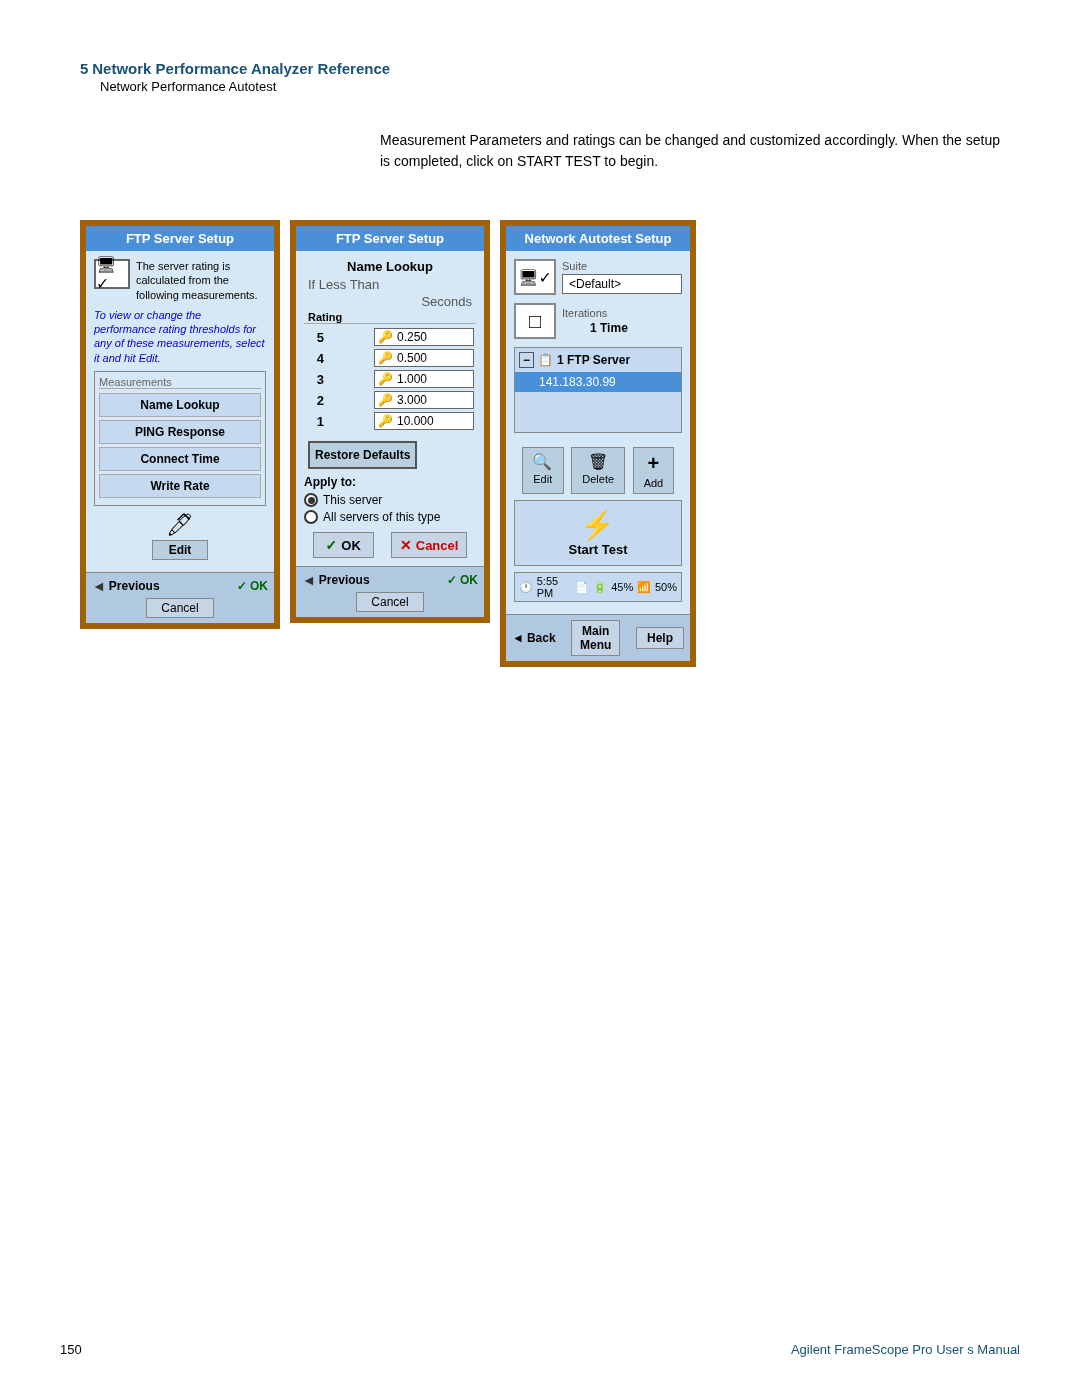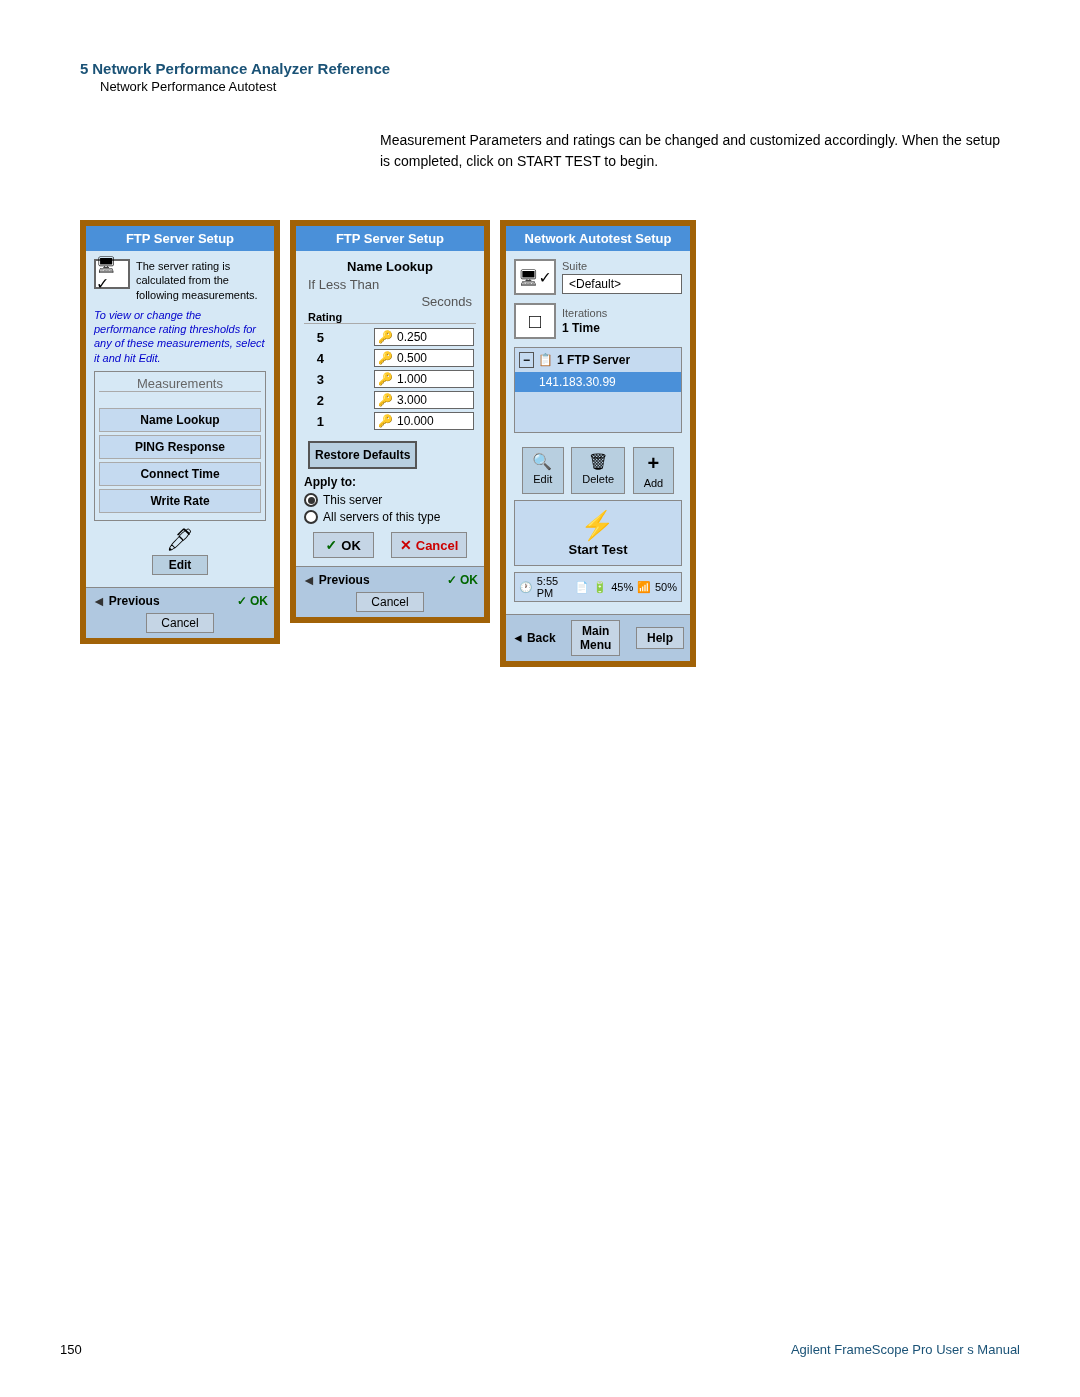--- a/index.html
+++ b/index.html
@@ -141,25 +141,24 @@
       color: #0000cc;
       font-style: italic;
     }
     .measurements-box {
       border: 1px solid #888;
       background: #d6e8f5;
       padding: 4px;
       margin-bottom: 6px;
     }
     .measurements-label {
-      font-size: 13px;
+      font-size: 11px;
       color: #666;
-      margin-bottom: 16px;
+      margin-bottom: 4px;
       border-bottom: 1px solid #aaa;
-      text-align: center;
     }
     .measurement-item {
       background: #c5daf0;
       border: 1px solid #aaa;
       text-align: center;
       padding: 4px 2px;
       margin-bottom: 3px;
       font-size: 12px;
       font-weight: bold;
       color: #000;
@@ -431,20 +430,21 @@
       flex-direction: column;
       gap: 2px;
     }
     .iter-label-text {
       font-size: 11px;
       color: #555;
     }
     .iter-value {
       font-size: 12px;
       font-weight: bold;
+      margin-left: 28px;
     }
     .server-tree {
       border: 1px solid #888;
       background: #c5daf0;
       margin-bottom: 8px;
     }
     .server-tree-header {
       display: flex;
       align-items: center;
       gap: 4px;

